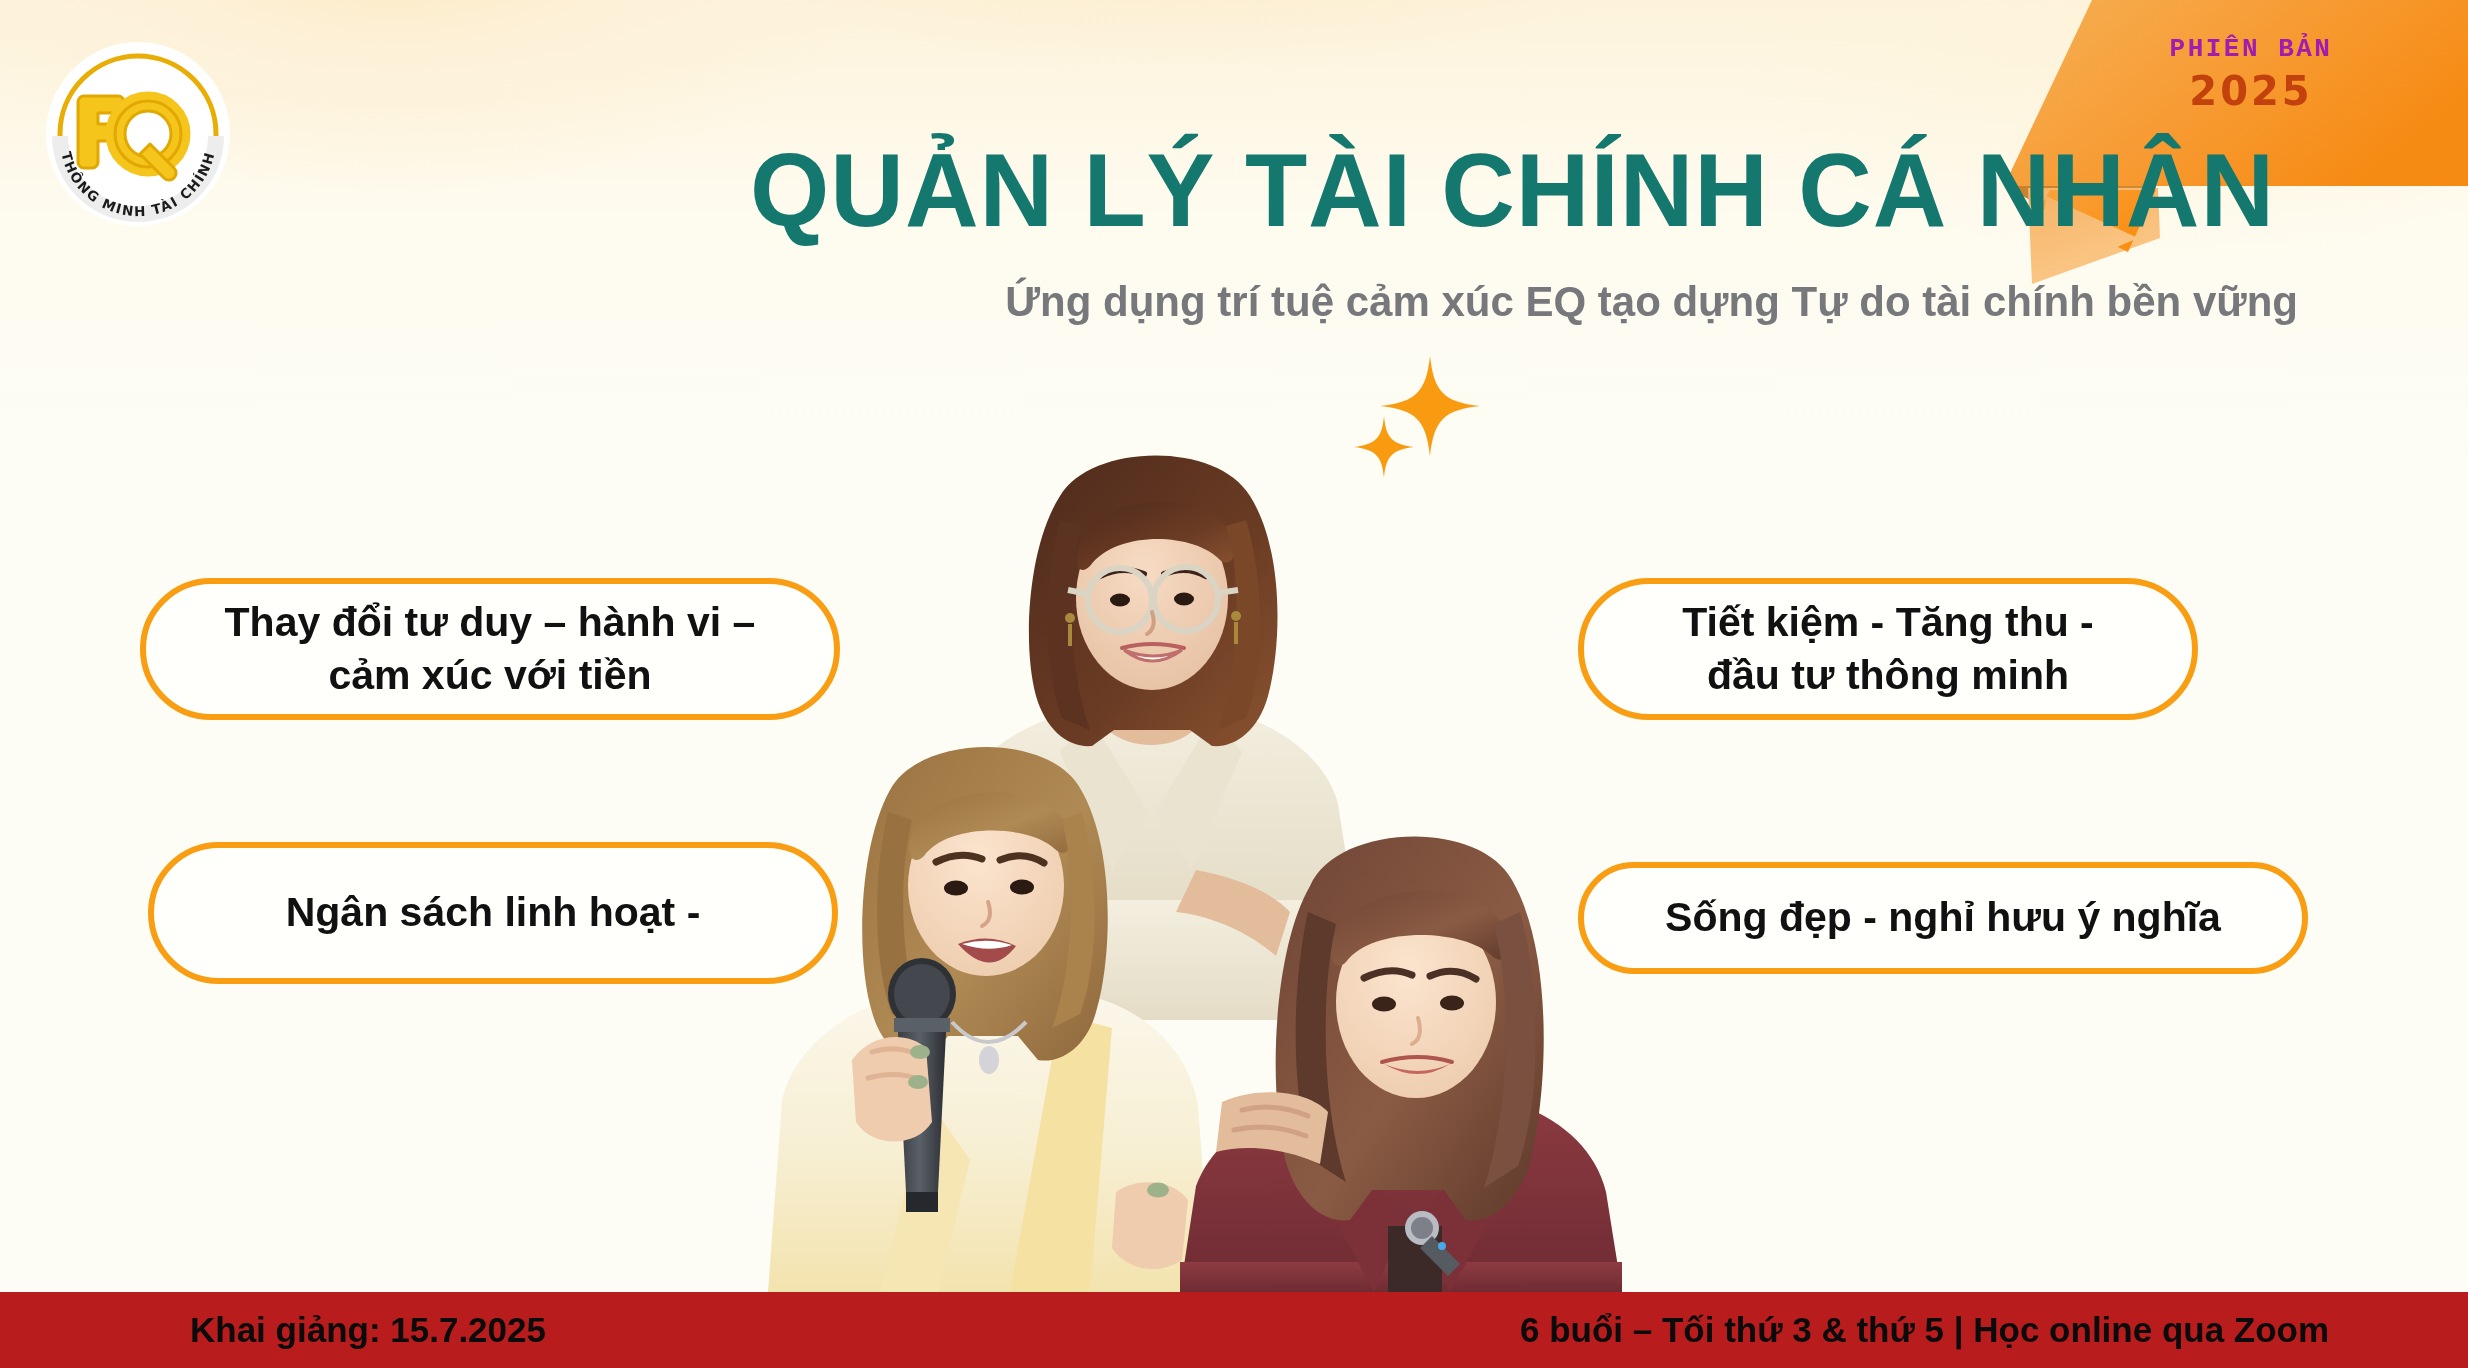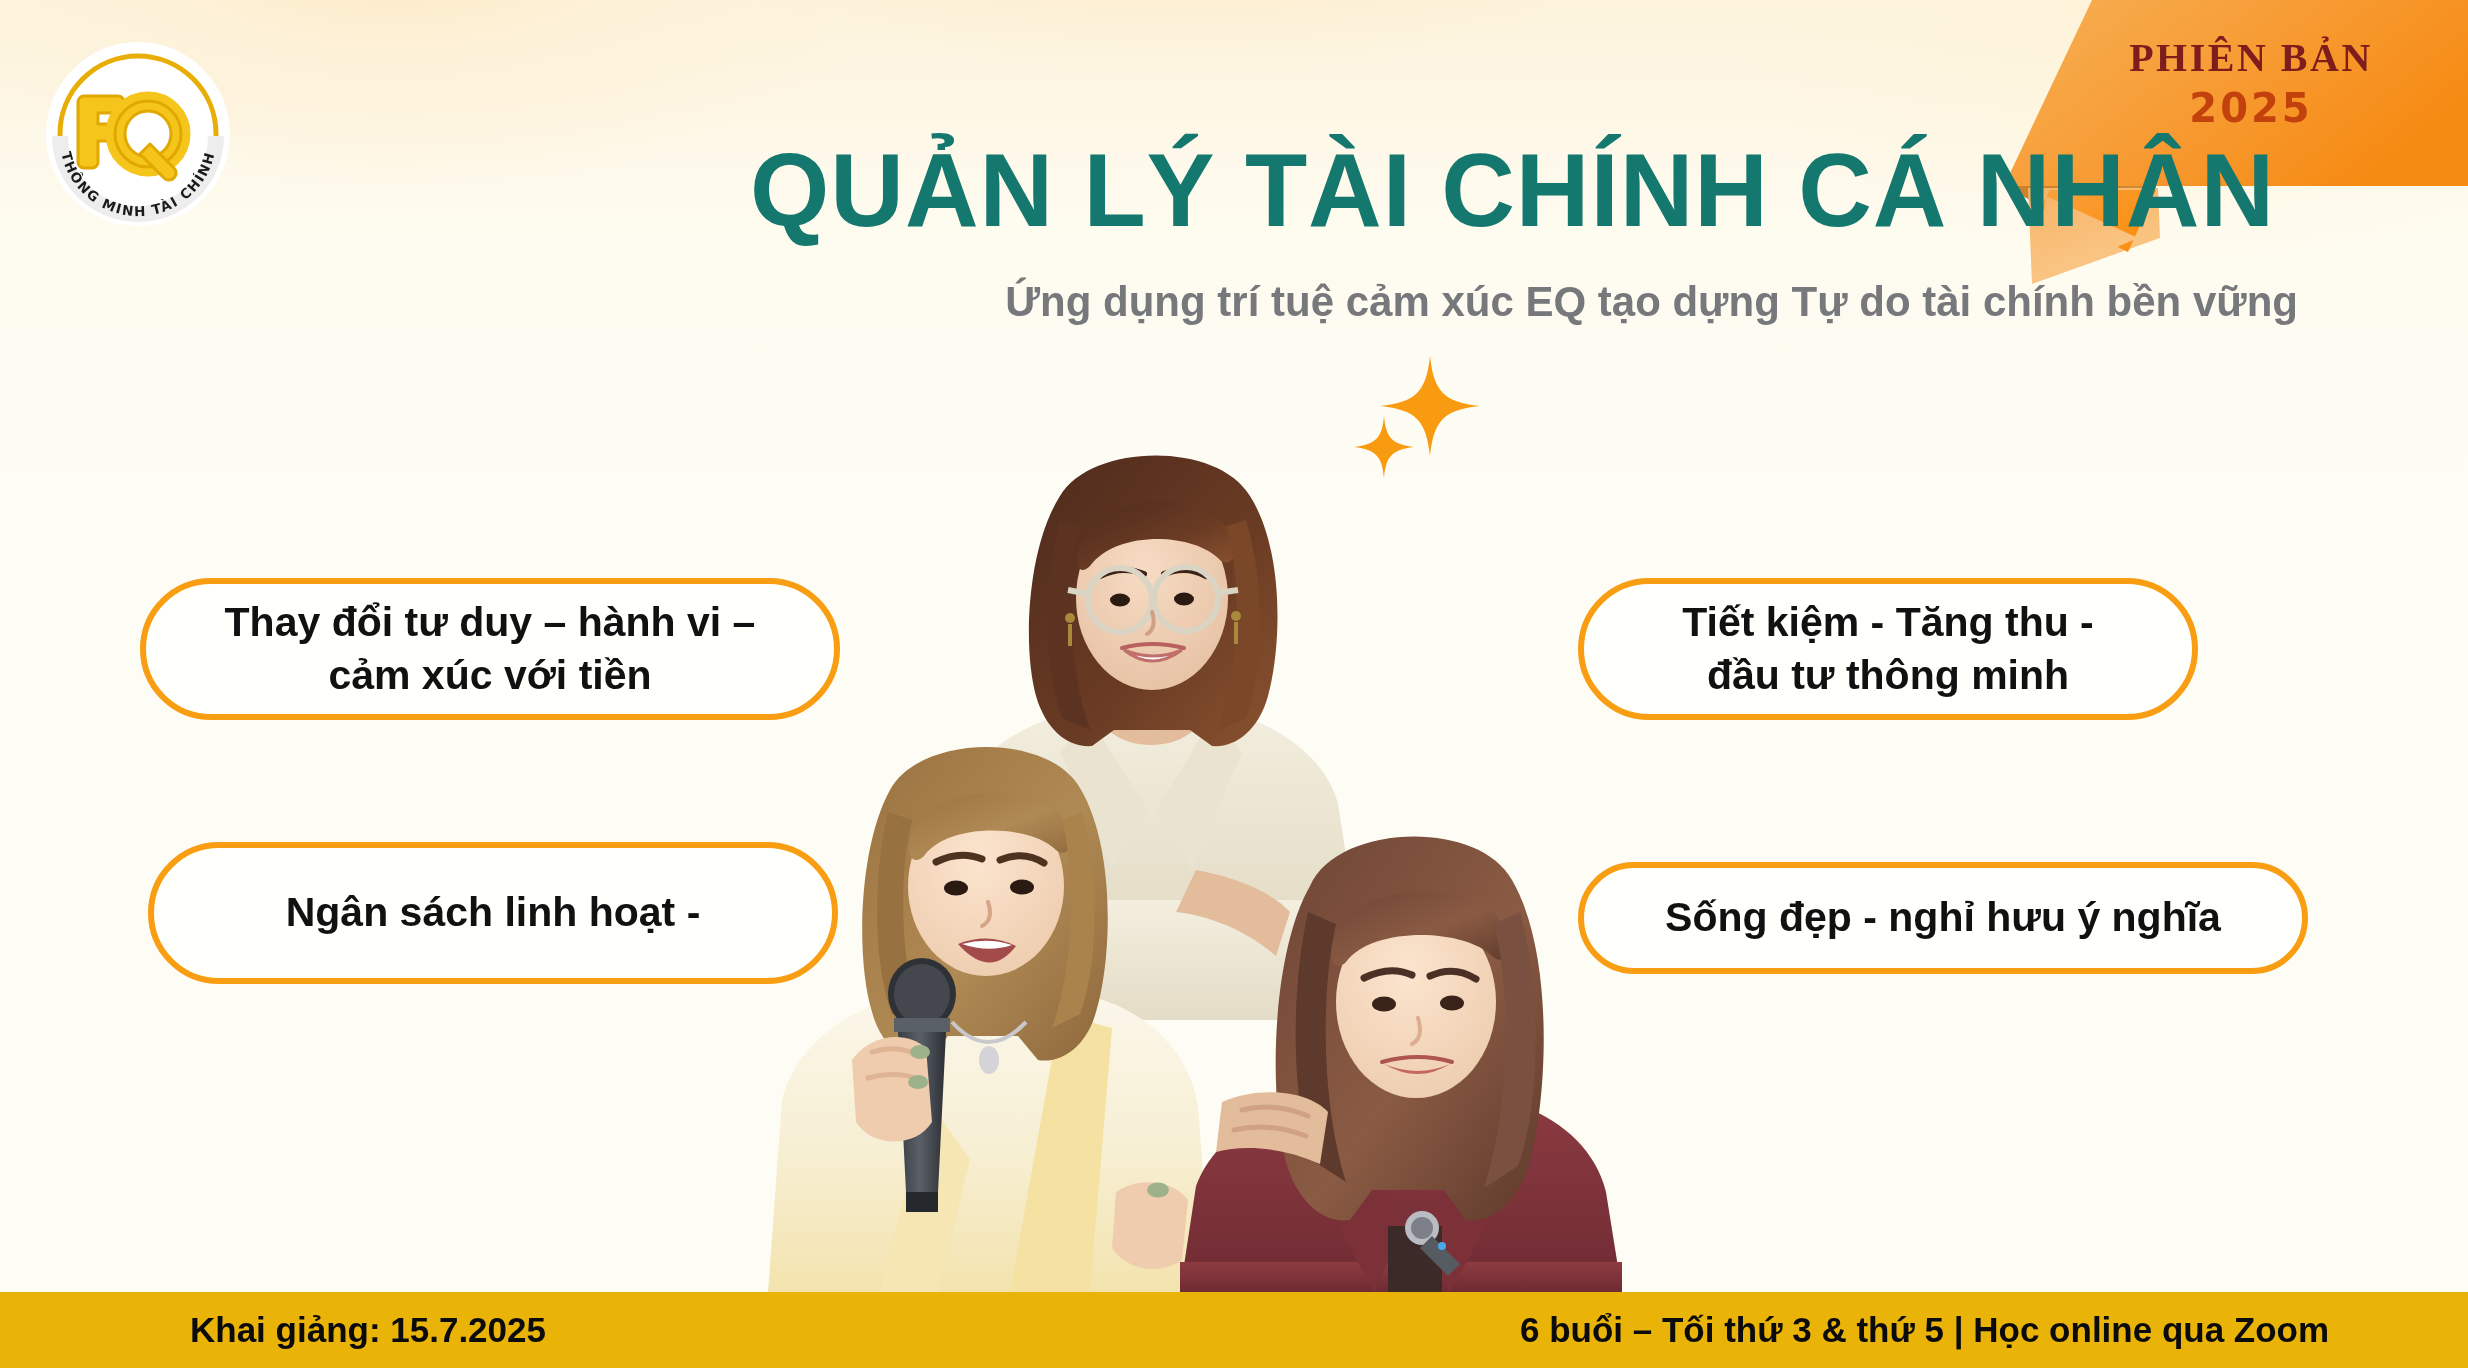--- a/index.html
+++ b/index.html
@@ -48,26 +48,26 @@
   .ribbon svg { display:block; width:480px; height:300px; }
   .ribbon-text-wrap {
     position:absolute;
     left:0; top:34px;
     width:480px;
     text-align:center;
     padding-left:46px;
     pointer-events:none;
   }
   .ribbon-line1 {
-    font-size:40px;
+    font-size:26px;
     font-weight:bold;
     letter-spacing:2.5px;
-    color:#7f1d1d;
+    color:#a21caf;
     line-height:1.22;
-    font-family:Liberation Serif, serif;
+    font-family:Liberation Mono, monospace;
   }
   .ribbon-line2 {
     font-size:40px;
     font-weight:bold;
     letter-spacing:3px;
     color:#c2410c;
     line-height:1.25;
     font-family:"DejaVu Sans", sans-serif;
   }
 
@@ -134,21 +134,21 @@
   #pill-1 { left:140px;  top:578px;  width:700px; height:142px; font-size:41px; }
   #pill-2 { left:148px;  top:842px;  width:690px; height:142px; font-size:41px; }
   #pill-3 { left:1578px; top:578px;  width:620px; height:142px; font-size:41px; }
   #pill-4 { left:1578px; top:862px;  width:730px; height:112px; font-size:41px; }
 
   
   .footer {
     position:absolute;
     left:0; right:0; bottom:0;
     height:76px;
-    background:#eab308;
+    background:#b91c1c;
     display:flex;
     align-items:center;
   }
   .footer-left {
     position:absolute;
     left:190px;
     font-family:"Liberation Sans", sans-serif;
     font-size:35px;
     font-weight:bold;
     color:#0B0B0C;

